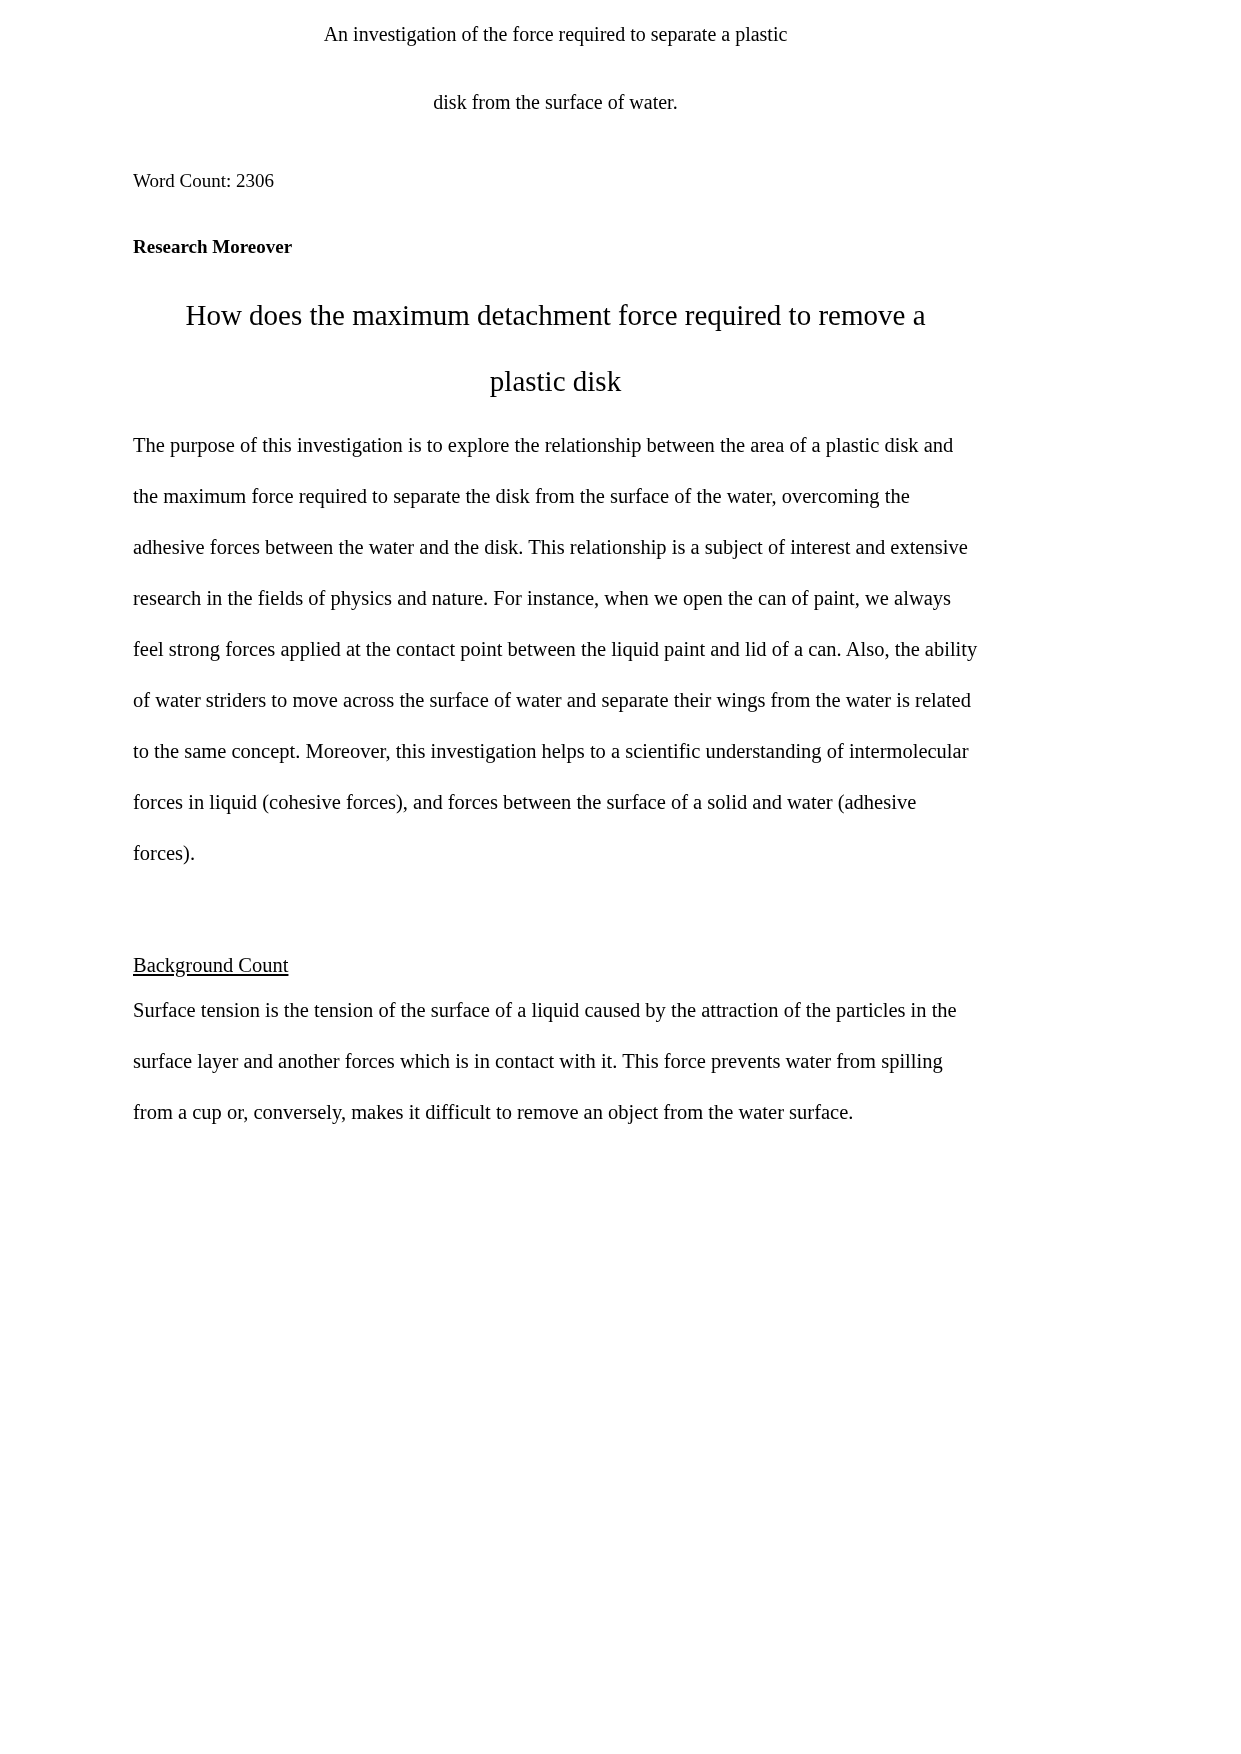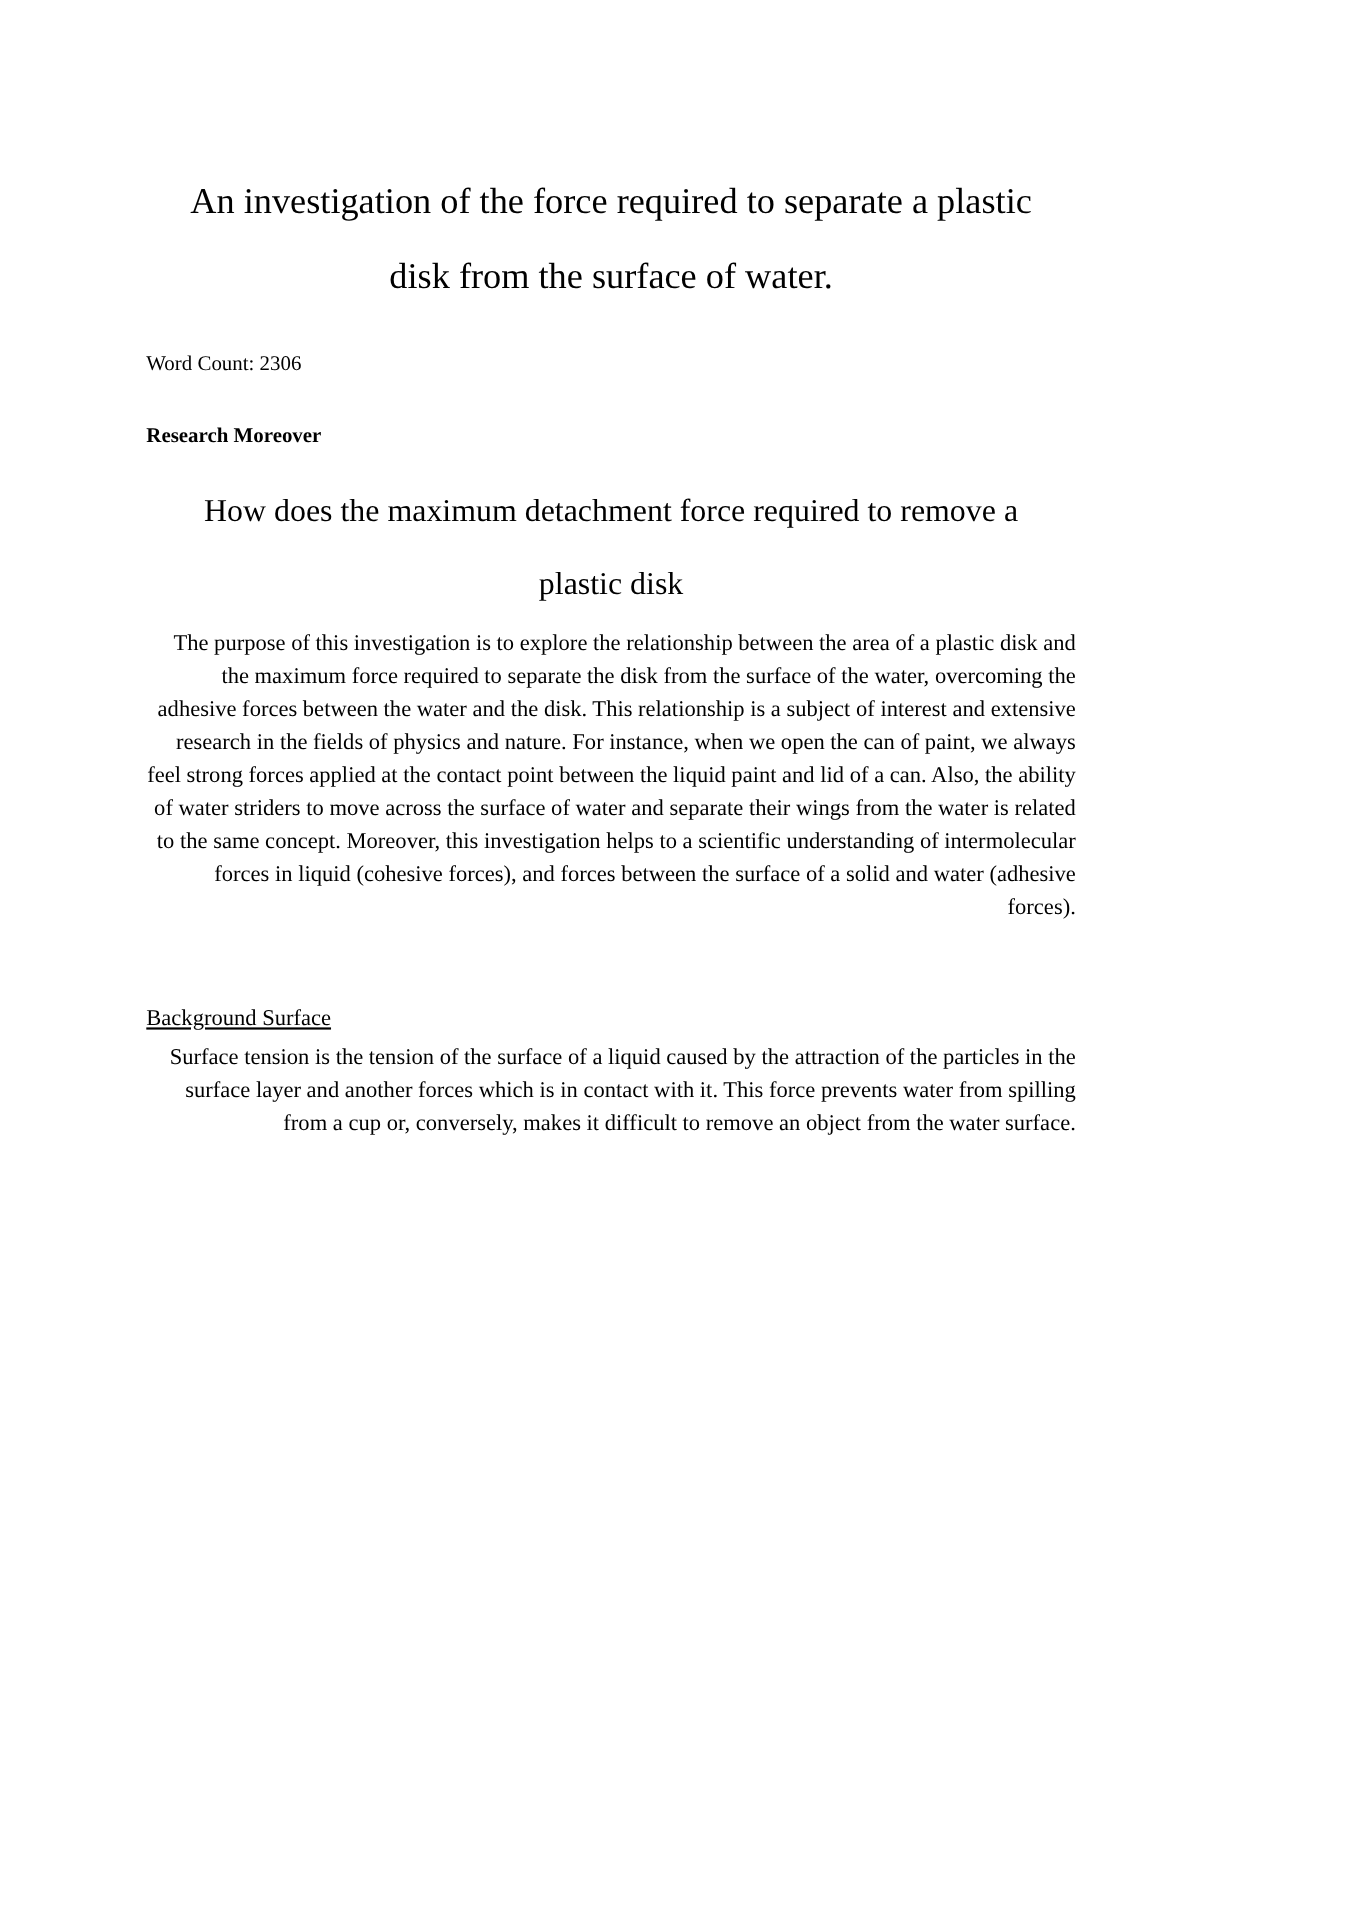--- a/index.html
+++ b/index.html
@@ -24,24 +24,23 @@
   .content {
     position: absolute;
     left: 133px;
     top: 0;
     width: 845px;
   }
 
   
   .doc-title {
     text-align: center;
-    font-size: 33px;
+    font-size: 20px;
     line-height: 68px;
     margin: 0;
-    padding-top: 150px;
     font-weight: normal;
   }
   .doc-title .tline { display: block; }
 
   
   .word-count {
     text-align: left;
     font-size: 19px;
     line-height: 30px;
     margin-top: 30px;
@@ -79,22 +78,22 @@
     font-size: 29px;
     line-height: 66px;
     margin-top: 22px;
     padding: 0 18px;
   }
   .research-question .qline { display: block; }
 
   
   .body-par {
     font-size: 20.5px;
-    line-height: 30px;
-    text-align: right;
+    line-height: 51px;
+    text-align: left;
     margin: 0;
   }
   .par-gap-small { margin-top: 6px; }
   .spacer-block { height: 72px; }
 </style>
 </head>
 <body>
 
 <div class="page">
   <div class="content">
@@ -110,18 +109,18 @@
     <div class="sub-heading-bold">Research Moreover</div>
 
     <div class="research-question">
       <span class="qline">How does the maximum detachment force required to remove a plastic disk</span>
     </div>
 
     <p class="body-par par-gap-small">The purpose of this investigation is to explore the relationship between the area of a plastic disk and the maximum force required to separate the disk from the surface of the water, overcoming  the adhesive forces between the water and the disk. This relationship is a subject of interest and extensive research in the fields of physics and nature. For instance, when we open the can of paint, we always feel strong forces applied at the contact point between the liquid paint and lid of a can. Also, the ability of water striders to move across the surface of water and separate their wings from the water is related to the same concept. Moreover, this investigation helps to a scientific understanding of intermolecular forces in liquid (cohesive forces), and forces between the surface of a solid and water (adhesive forces).</p>
 
     <div class="spacer-block"></div>
 
-    <div class="sub-heading-underline">Background Surface</div>
+    <div class="sub-heading-underline">Background Count</div>
 
     <p class="body-par par-gap-small">Surface tension is the tension of the surface of a liquid caused by the attraction of the particles in the surface layer and another forces which is in contact with it. This force prevents water from spilling from a cup or, conversely, makes it difficult to remove an object from the water surface.</p>
 
   </div>
 </div>
 
 </body></html>

